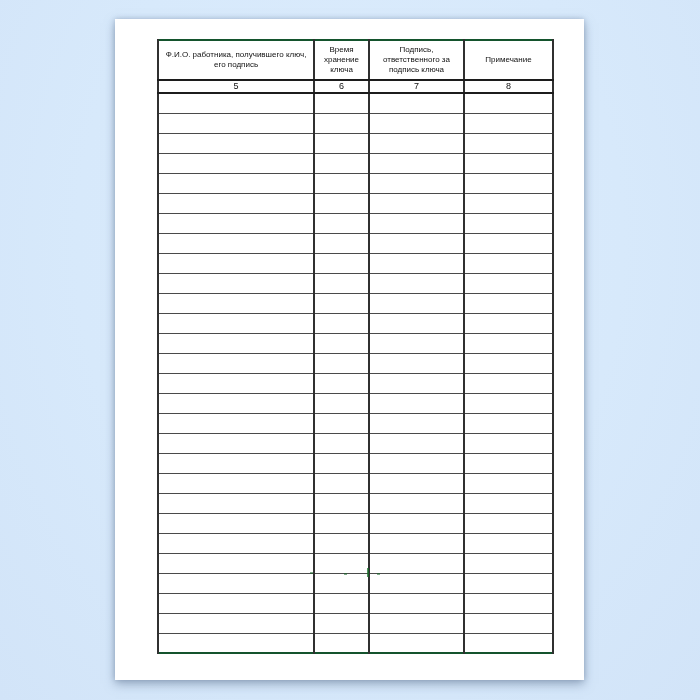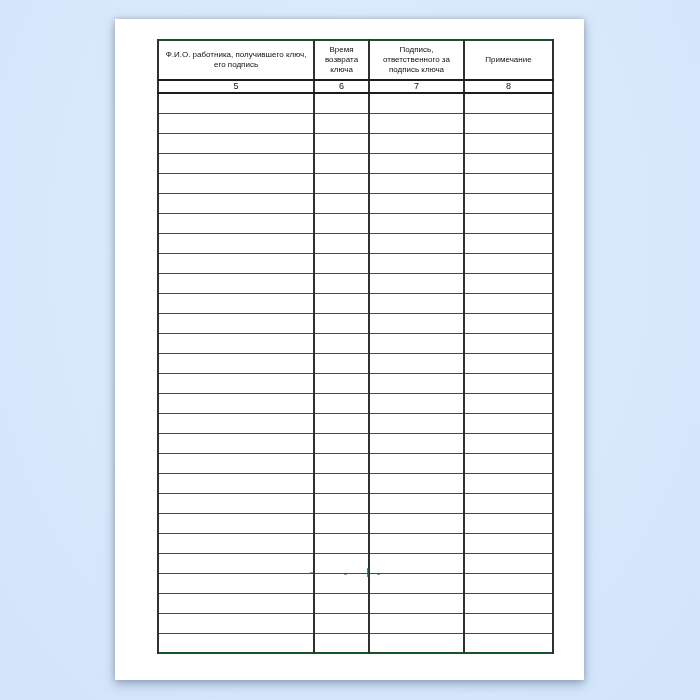--- a/index.html
+++ b/index.html
@@ -75,21 +75,21 @@
   <table class="key-log">
     <colgroup id="cols">
         <col style="width: 156px;">
         <col style="width: 55px;">
         <col style="width: 95px;">
         <col style="width: 89px;">
       </colgroup>
     <thead>
       <tr class="header-row" id="header-row">
           <th>Ф.И.О. работника, получившего ключ, его подпись</th>
-          <th>Время возврата ключа</th>
+          <th>Время хранение ключа</th>
           <th>Подпись, ответственного за подпись ключа</th>
           <th>Примечание</th>
         </tr>
       <tr class="number-row" id="number-row">
           <td>5</td>
           <td>6</td>
           <td>7</td>
           <td>8</td>
         </tr>
     </thead>

